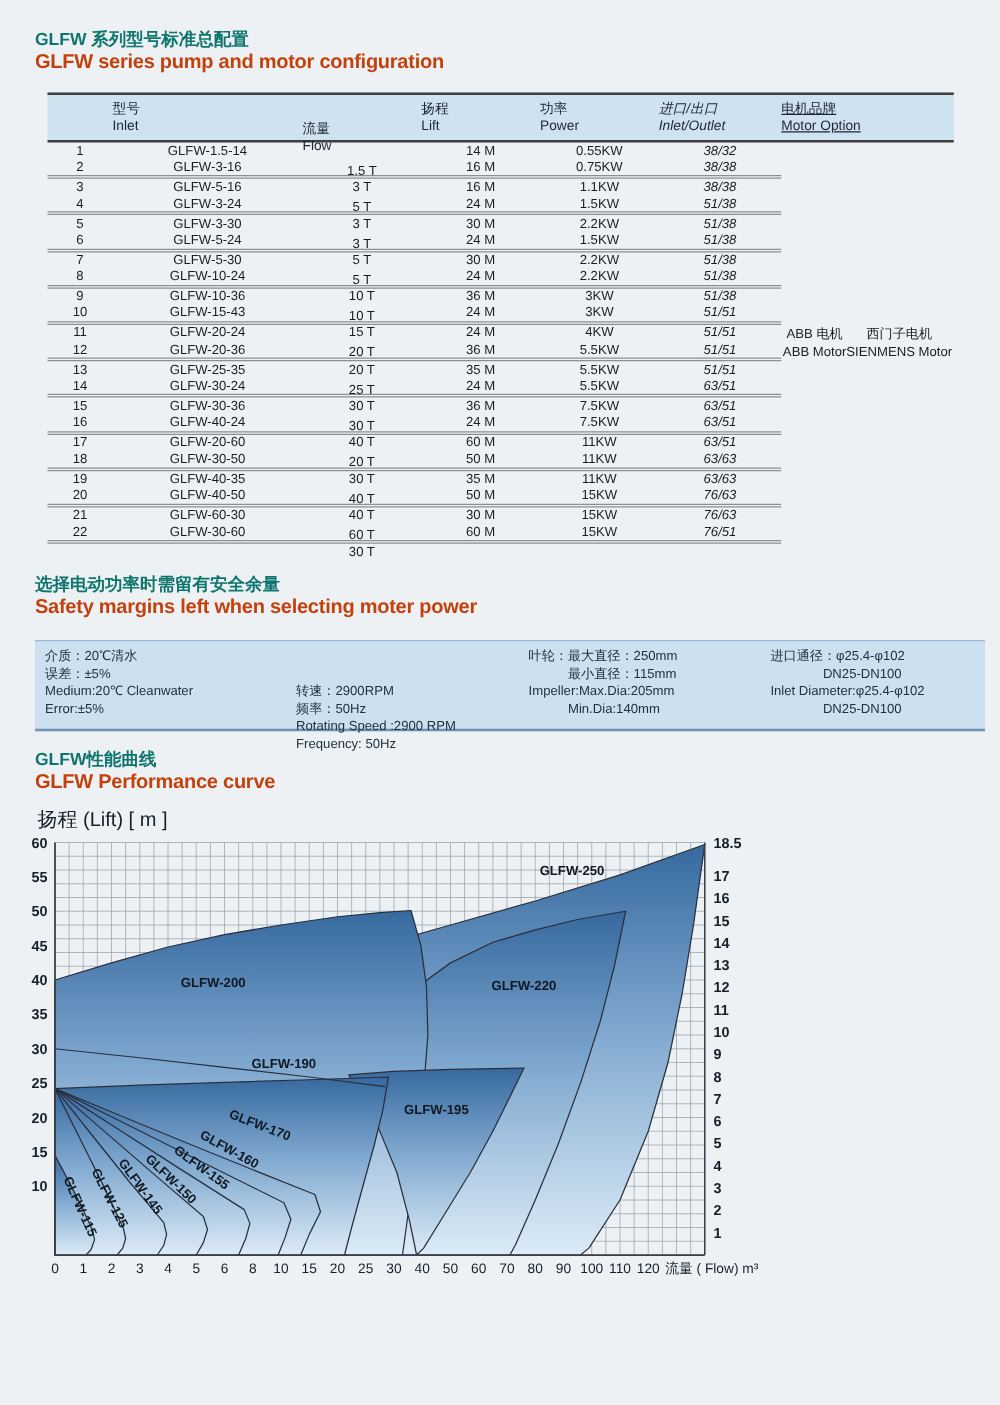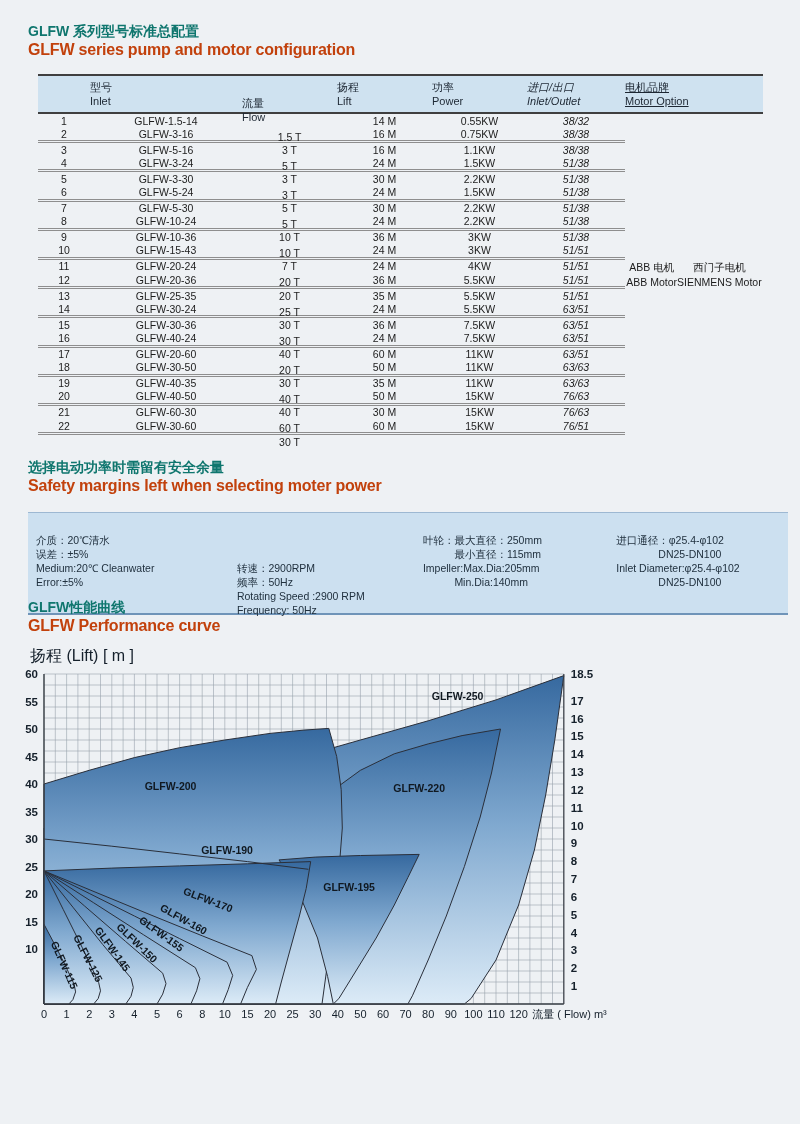--- a/index.html
+++ b/index.html
@@ -19,21 +19,21 @@
   .rowgroup{border-bottom:3px double #8e8e8e;width:587px;}
   .rowgroup:last-child{border-bottom:2px solid #3f3f3f;}
   .trow{display:flex;height:13.1px;align-items:center;}
   .trow div{text-align:center;}
   .motor-cell{position:absolute;left:587px;top:0;bottom:0;width:138px;
               display:flex;align-items:center;justify-content:center;text-align:center;}
   .motor-cell .opt{line-height:1.35;font-size:10.5px;}
   
   .safety-box{position:absolute;left:28px;top:512px;width:744px;height:58px;background:#cce0f0;
               border-top:1px solid #9db8d2;border-bottom:2px solid #6f94b8;
-              display:flex;padding:21px 8px;box-sizing:content-box;}
+              display:flex;padding:6px 8px;box-sizing:content-box;}
   .safety-col{font-size:10.5px;line-height:1.32;white-space:pre;color:#21313f;}
   .sc1{width:27%;}.sc2{width:25%;margin-top:28px;}.sc3{width:26%;}.sc4{width:22%;}
   
   .chart-ylabel{position:absolute;left:30px;top:646px;font-size:16px;color:#15202b;}
   .chart-wrap{position:absolute;left:18px;top:660px;width:650px;height:380px;}
   svg text{font-family:"Liberation Sans",sans-serif;}
 </style>
 </head>
 <body>
 
@@ -151,21 +151,21 @@
             <div class="c0">9</div>
             <div class="c1">GLFW-10-36</div>
             <div class="c2">10 T</div>
             <div class="c3">36 M</div>
             <div class="c4">3KW</div>
             <div class="c5">51/38</div>
           </div>
           <div class="trow">
             <div class="c0">10</div>
             <div class="c1">GLFW-15-43</div>
-            <div class="c2">7 T</div>
+            <div class="c2">15 T</div>
             <div class="c3">24 M</div>
             <div class="c4">3KW</div>
             <div class="c5">51/51</div>
           </div>
         </div>
         <div class="rowgroup">
           <div class="trow">
             <div class="c0">11</div>
             <div class="c1">GLFW-20-24</div>
             <div class="c2">20 T</div>

